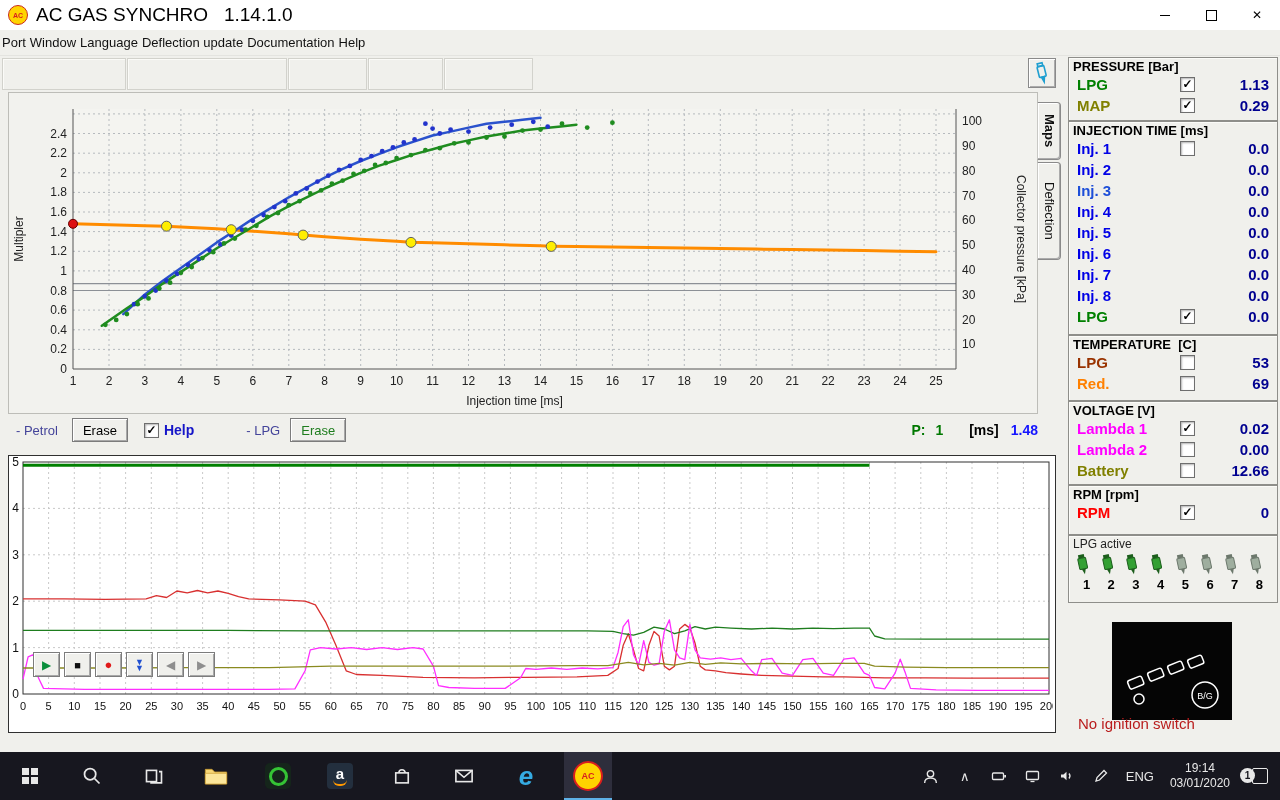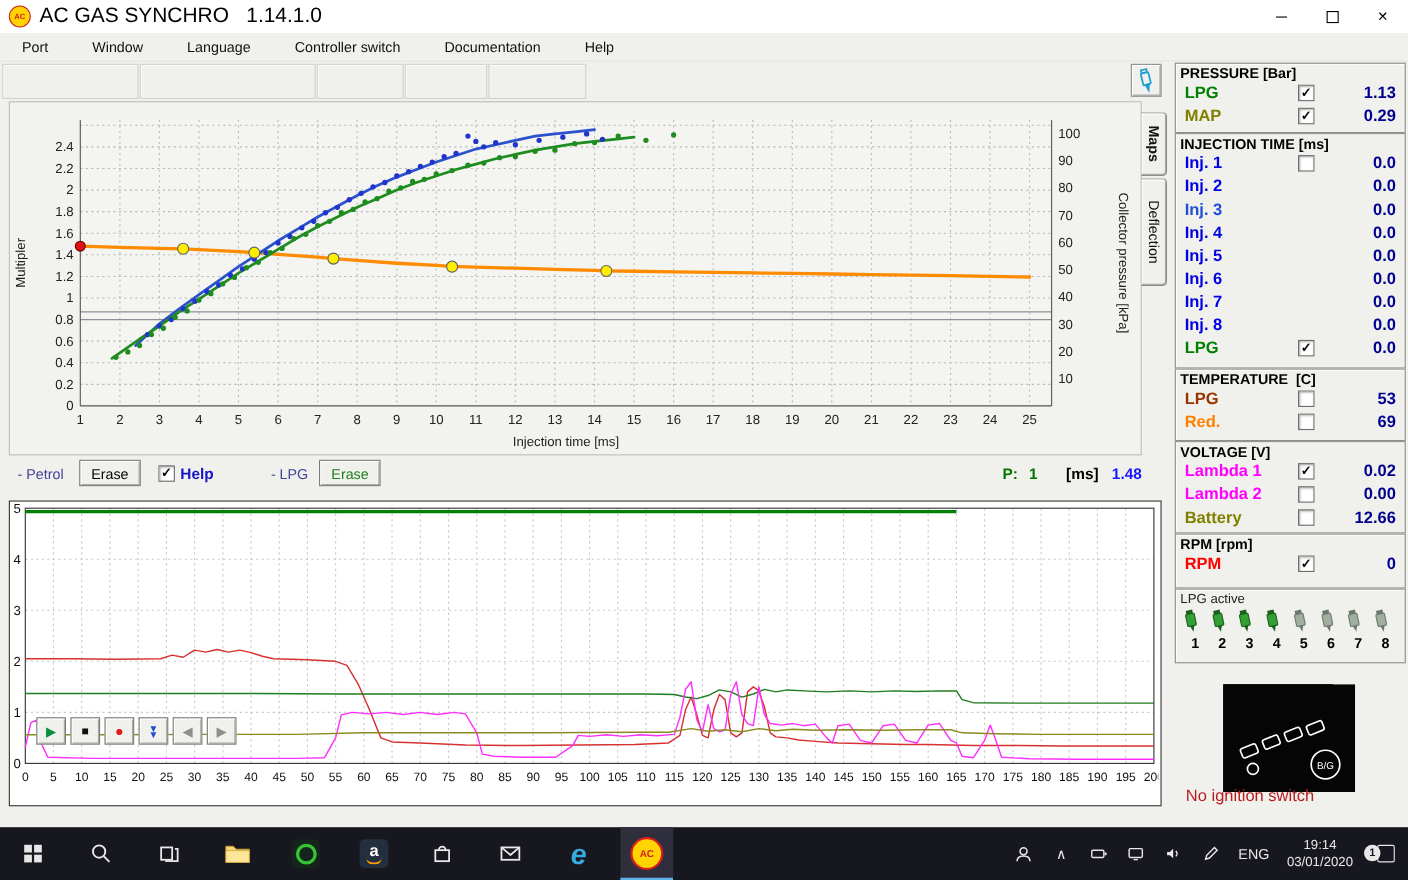--- a/index.html
+++ b/index.html
@@ -16,21 +16,21 @@
     border:1px solid #C92A1E;}
   .title-text{margin-left:8px;font-size:19px;white-space:pre;color:#000;}
   .win-controls{margin-left:auto;display:flex;height:30px;}
   .winbtn{width:46px;height:30px;display:flex;align-items:center;justify-content:center;font-size:12px;color:#000;}
   .winbtn .bar{width:10px;height:1px;background:#000;}
   .winbtn .box{width:9px;height:9px;border:1px solid #000;}
 
   
   .menubar{position:absolute;left:0;top:30px;width:1280px;height:25px;background:#F0F0EC;
     display:flex;align-items:center;font-size:13px;border-bottom:1px solid #E4E4E0;}
-  .menu-item{padding:3px 20px;cursor:default;}
+  .menu-item{padding:3px 2px;cursor:default;}
 
   
   .toolbar{position:absolute;left:0;top:56px;width:1280px;height:34px;}
   .tbox{position:absolute;top:2px;height:30px;background:#F0F0EC;border:1px solid #D2D2CC;
     box-shadow:inset 1px 1px 0 #FBFBF8;}
   .tool-btn{position:absolute;left:1028px;top:2px;width:28px;height:30px;background:#F0F0EC;
     border:1px solid #8A8A8A;box-shadow:inset 1px 1px 0 #fff,inset -1px -1px 0 #ABABAB;
     display:flex;align-items:center;justify-content:center;padding:0;}
 
   
@@ -135,21 +135,21 @@
           <span class="box"></span>
         </div>
       <div class="winbtn">✕</div>
     </div>
   </div>
 
   <div class="menubar" id="menubar">
       <span class="menu-item">Port</span>
       <span class="menu-item">Window</span>
       <span class="menu-item">Language</span>
-      <span class="menu-item">Controller switch</span>
+      <span class="menu-item">Deflection update</span>
       <span class="menu-item">Documentation</span>
       <span class="menu-item">Help</span>
     </div>
 
   <div class="toolbar">
     <div class="tbox" style="left:2px;width:122px;"></div>
     <div class="tbox" style="left:127px;width:158px;"></div>
     <div class="tbox" style="left:288px;width:77px;"></div>
     <div class="tbox" style="left:368px;width:73px;"></div>
     <div class="tbox" style="left:444px;width:87px;"></div>

